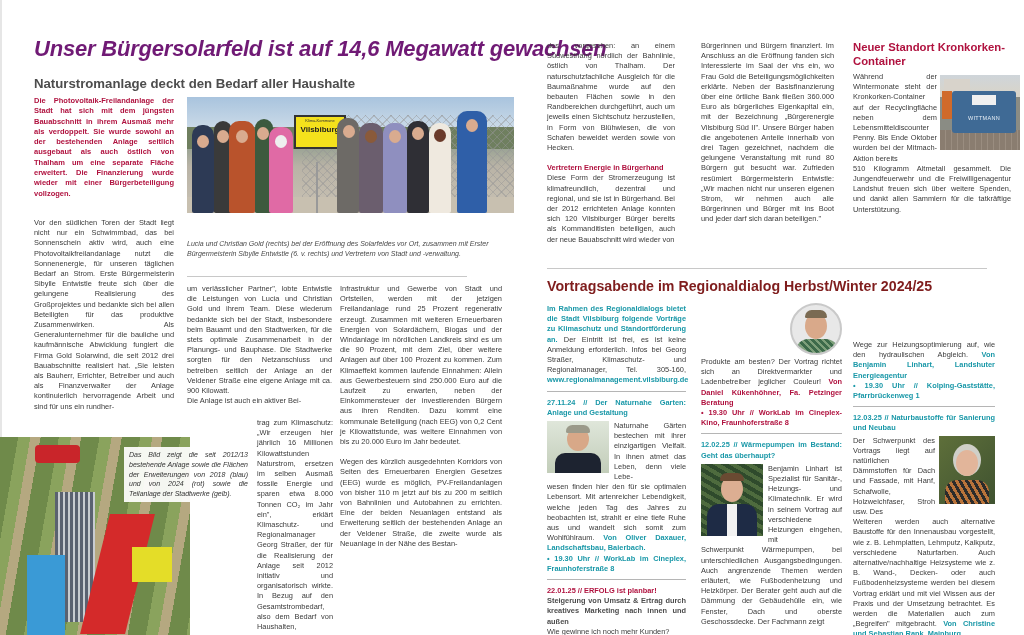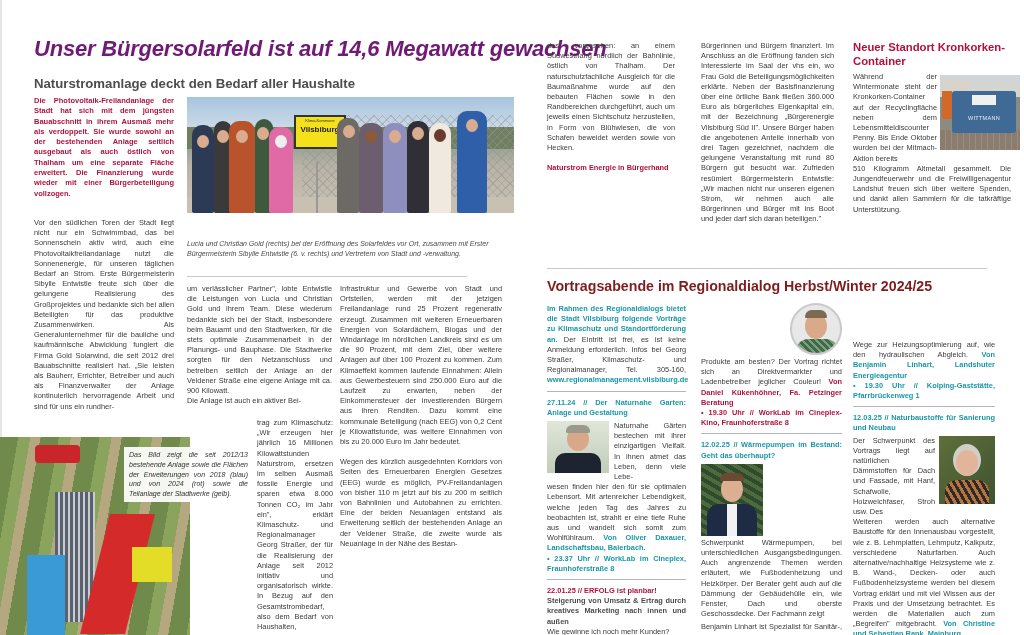--- a/index.html
+++ b/index.html
@@ -120,21 +120,22 @@
   <div class="abs" style="left:35px;top:8px;width:45px;height:18px;background:#c9252a;border-radius:4px;"></div>
   <div class="abs" style="left:55px;top:55px;width:40px;height:130px;background:repeating-linear-gradient(90deg,#5a6270 0 3px,#c8ccd0 3px 5px);"></div>
   <div class="abs" style="left:27px;top:118px;width:38px;height:80px;background:#3a9ad6;"></div>
   <div class="abs" style="left:95px;top:77px;width:45px;height:120px;background:#d42a2a;transform:skewX(-14deg);"></div>
   <div class="abs" style="left:132px;top:110px;width:40px;height:35px;background:#e4dd28;"></div>
 </div>
 <p id="aerialcap" class="abs just">Das Bild zeigt die seit 2012/13 bestehende Anlage sowie die Flächen der Erweiterungen von 2018 (blau) und von 2024 (rot) sowie die Teilanlage der Stadtwerke (gelb).</p>
 
 <div id="col4" class="abs just">
   <p>des vorgesehen: an einem Südwesthang nördlich der Bahnlinie, östlich von Thalham. Der naturschutzfachliche Ausgleich für die Baumaßnahme wurde auf den bebauten Flächen sowie in den Randbereichen durchgeführt, auch um jeweils einen Sichtschutz herzustellen, in Form von Blühwiesen, die von Schafen beweidet werden sowie von Hecken.</p>
-  <p class="br" style="margin-top:10px;">Naturstrom Energie in Bürgerhand</p>
+  <p class="br" style="margin-top:10px;">Vertretern Energie in Bürgerhand</p>
+  <p>Diese Form der Stromerzeugung ist klimafreundlich, dezentral und regional, und sie ist in Bürgerhand. Bei der 2012 errichteten Anlage konnten sich 120 Vilsbiburger Bürger bereits als Kommanditisten beteiligen, auch der neue Bauabschnitt wird wieder von</p>
 </div>
 <p id="col5" class="abs just">Bürgerinnen und Bürgern finanziert. Im Anschluss an die Eröffnung fanden sich Interessierte im Saal der vhs ein, wo Frau Gold die Beteiligungsmöglichkeiten erklärte. Neben der Basisfinanzierung über eine örtliche Bank fließen 360.000 Euro als bürgerliches Eigenkapital ein, mit der Bezeichnung „Bürgerenergie Vilsbiburg Süd II". Unsere Bürger haben die angebotenen Anteile innerhalb von drei Tagen gezeichnet, nachdem die gelungene Veranstaltung mit rund 80 Bürgern gut besucht war. Zufrieden resümiert Bürgermeisterin Entwistle: „Wir machen nicht nur unseren eigenen Strom, wir nehmen auch alle Bürgerinnen und Bürger mit ins Boot und jeder darf sich daran beteiligen."</p>
 
 <div id="newsite" class="abs">
   <h3 id="newsite-title">Neuer Standort Kronkorken-Container</h3>
   <p class="just" style="width:84px;margin-top:4px;">Während der Wintermonate steht der Kronkorken-Container auf der Recyclingfläche neben dem Lebensmitteldiscounter Penny. Bis Ende Oktober wurden bei der Mitmach-Aktion bereits</p>
   <p class="just" style="width:158px;">510 Kilogramm Altmetall gesammelt. Die Jungendfeuerwehr und die Freiwilligenagentur Landshut freuen sich über weitere Spenden, und dankt allen Sammlern für die tatkräftige Unterstützung.</p>
 </div>
 <div id="container-photo" class="abs">
   <div class="abs" style="left:0;top:0;width:80px;height:22px;background:linear-gradient(180deg,#cfd5da,#d9d4c7);"></div>
@@ -156,21 +157,21 @@
   </p>
   <div class="ruled"></div>
   <p class="bt">27.11.24 // Der Naturnahe Garten: Anlage und Gestaltung</p>
   <div class="float-l portrait" style="width:62px;height:52px;margin-top:3px;background:linear-gradient(180deg,#dfe6da,#c2cdb9);">
     <div class="abs" style="left:20px;top:6px;width:22px;height:24px;border-radius:50%;background:#d8a888;"></div>
     <div class="abs" style="left:19px;top:4px;width:24px;height:8px;border-radius:8px 8px 2px 2px;background:#9b9a8a;"></div>
     <div class="abs" style="left:8px;top:32px;width:46px;height:22px;border-radius:10px 10px 0 0;background:#1d2330;"></div>
   </div>
   <p style="margin-top:3px;" class="bg"><span style="font-weight:normal;color:#3a3a3a;">Naturnahe Gärten bestechen mit ihrer einzigartigen Vielfalt. In ihnen atmet das Leben, denn viele Lebe-</span></p>
   <p style="clear:both;"><span>wesen finden hier den für sie optimalen Lebensort. Mit artenreicher Lebendigkeit, welche jeden Tag des Jahres zu beobachten ist, strahlt er eine tiefe Ruhe aus und wandelt sich somit zum Wohlfühlraum. </span><span class="bt">Von Oliver Daxauer, Landschaftsbau, Baierbach.</span></p>
-  <p class="bt">• 23.37 Uhr // WorkLab im Cineplex, Fraunhoferstraße 8</p>
+  <p class="bt">• 19.30 Uhr // WorkLab im Cineplex, Fraunhoferstraße 8</p>
   <div class="ruled"></div>
   <p class="br">22.01.25 // ERFOLG ist planbar!</p>
   <p class="bg">Steigerung von Umsatz &amp; Ertrag durch kreatives Marketing nach innen und außen</p>
   <p>Wie gewinne ich noch mehr Kunden?</p>
 </div>
 
 <div id="vcol2" class="abs just">
   <div class="float-r portrait circle" style="width:52px;height:52px;margin-top:1px;background:#e8e8e8;">
     <div class="abs" style="left:13px;top:8px;width:22px;height:26px;border-radius:50%;background:#d9a98a;"></div>
     <div class="abs" style="left:13px;top:5px;width:22px;height:8px;border-radius:10px 10px 2px 2px;background:#7a6a52;"></div>
@@ -179,22 +180,22 @@
   <p style="clear:both;"><span>Produkte am besten? Der Vortrag richtet sich an Direktvermarkter und Ladenbetreiber jeglicher Couleur! </span><span class="br">Von Daniel Kükenhöhner, Fa. Petzinger Beratung</span></p>
   <p class="br">• 19.30 Uhr // WorkLab im Cineplex-Kino, Fraunhoferstraße 8</p>
   <div class="ruled"></div>
   <p class="bt">12.02.25 // Wärmepumpen im Bestand: Geht das überhaupt?</p>
   <div class="float-l portrait" style="width:62px;height:72px;margin-top:3px;background:repeating-linear-gradient(30deg,#2f4a2c 0 4px,#4e6b3e 4px 8px);">
     <div class="abs" style="left:20px;top:12px;width:22px;height:26px;border-radius:50%;background:#dcae92;"></div>
     <div class="abs" style="left:19px;top:9px;width:24px;height:8px;border-radius:10px 10px 2px 2px;background:#6a4a32;"></div>
     <div class="abs" style="left:6px;top:40px;width:50px;height:34px;border-radius:12px 12px 0 0;background:#1e2b45;"></div>
     <div class="abs" style="left:26px;top:40px;width:10px;height:32px;background:#f2f2f2;"></div>
   </div>
+  <p style="margin-top:3px;">Benjamin Linhart ist Spezialist für Sanitär-, Heizungs- und Klimatechnik. Er wird in seinem Vortrag auf verschiedene Heizungen eingehen, mit</p>
   <p style="clear:both;">Schwerpunkt Wärmepumpen, bei unterschiedlichen Ausgangsbedingungen. Auch angrenzende Themen werden erläutert, wie Fußbodenheizung und Heizkörper. Der Berater geht auch auf die Dämmung der Gebäudehülle ein, wie Fenster, Dach und oberste Geschossdecke. Der Fachmann zeigt</p>
-  <p style="margin-top:3px;">Benjamin Linhart ist Spezialist für Sanitär-, Heizungs- und Klimatechnik. Er wird in seinem Vortrag auf verschiedene Heizungen eingehen, mit</p>
 </div>
 
 <div id="vcol3" class="abs just">
   <p><span>Wege zur Heizungsoptimierung auf, wie den hydraulischen Abgleich. </span><span class="bt">Von Benjamin Linhart, Landshuter Energieagentur</span></p>
   <p class="bt">• 19.30 Uhr // Kolping-Gaststätte, Pfarrbrückenweg 1</p>
   <div class="ruled"></div>
   <p class="bt">12.03.25 // Naturbaustoffe für Sanierung und Neubau</p>
   <div class="float-r portrait" style="width:56px;height:68px;margin-top:2px;background:linear-gradient(135deg,#5e6f3a,#3f5230);">
     <div class="abs" style="left:14px;top:8px;width:28px;height:32px;border-radius:50%;background:#cfcfc8;"></div>
     <div class="abs" style="left:17px;top:14px;width:22px;height:26px;border-radius:50%;background:#e2b59a;"></div>

